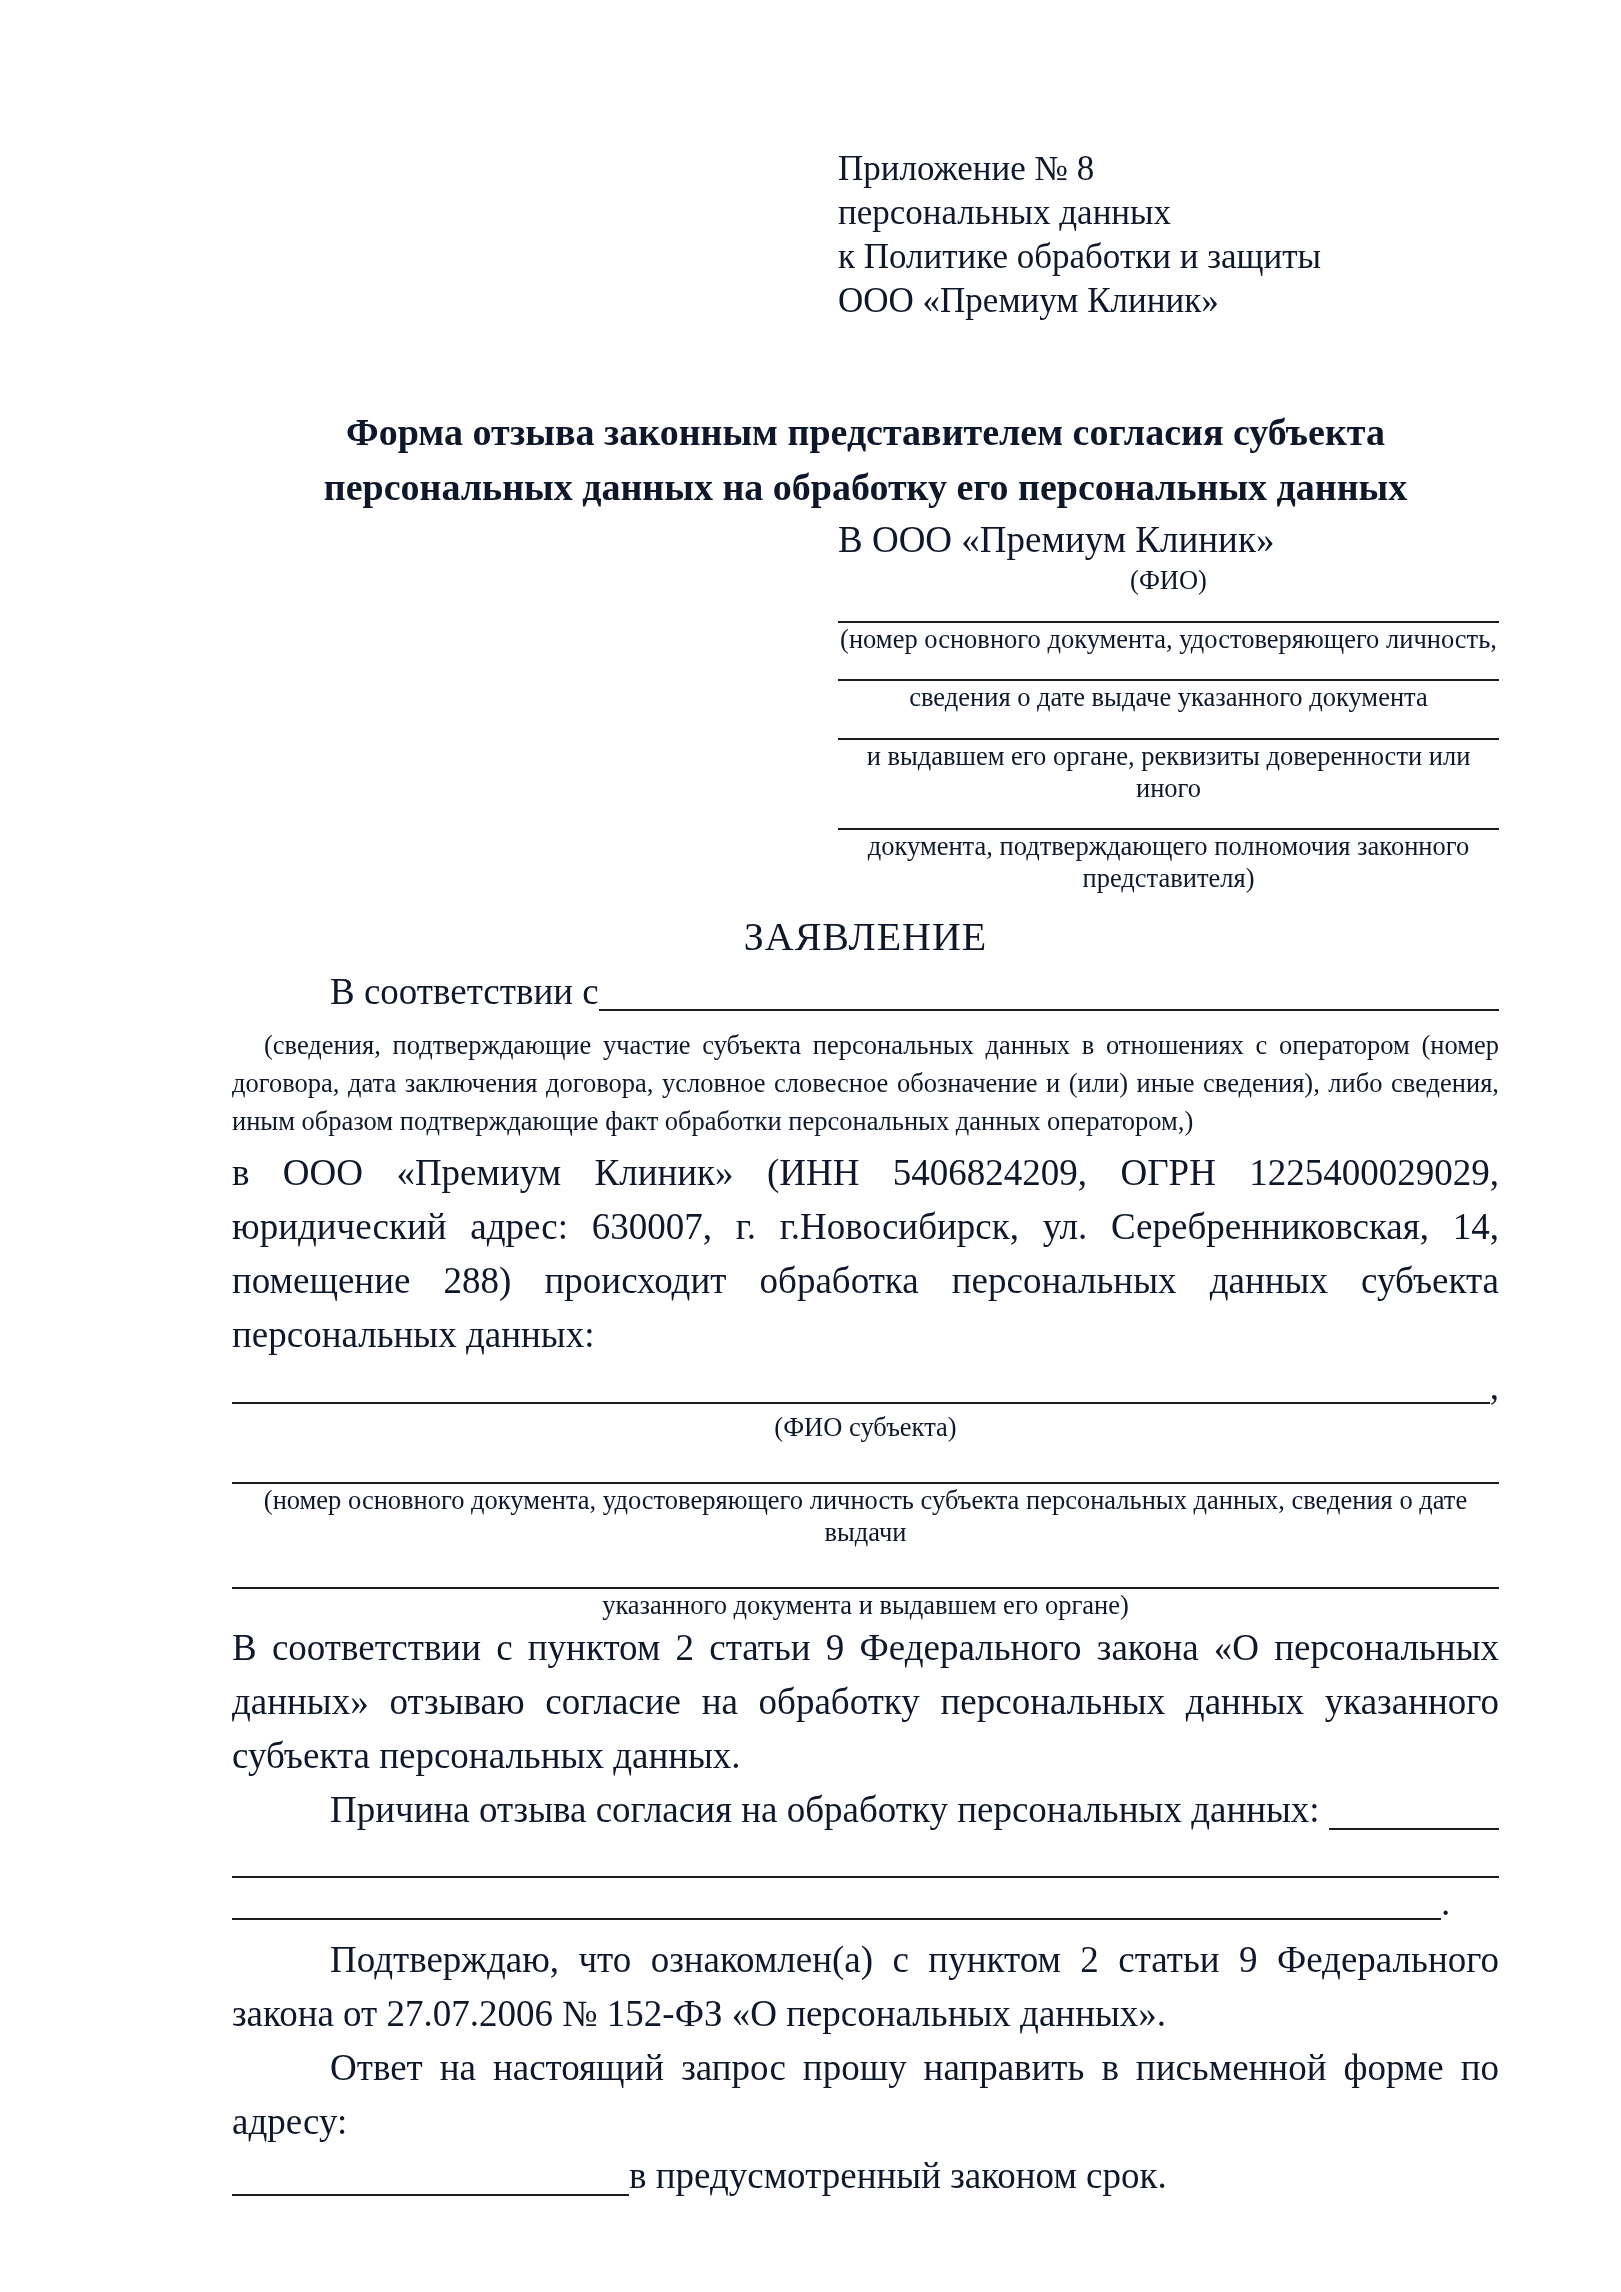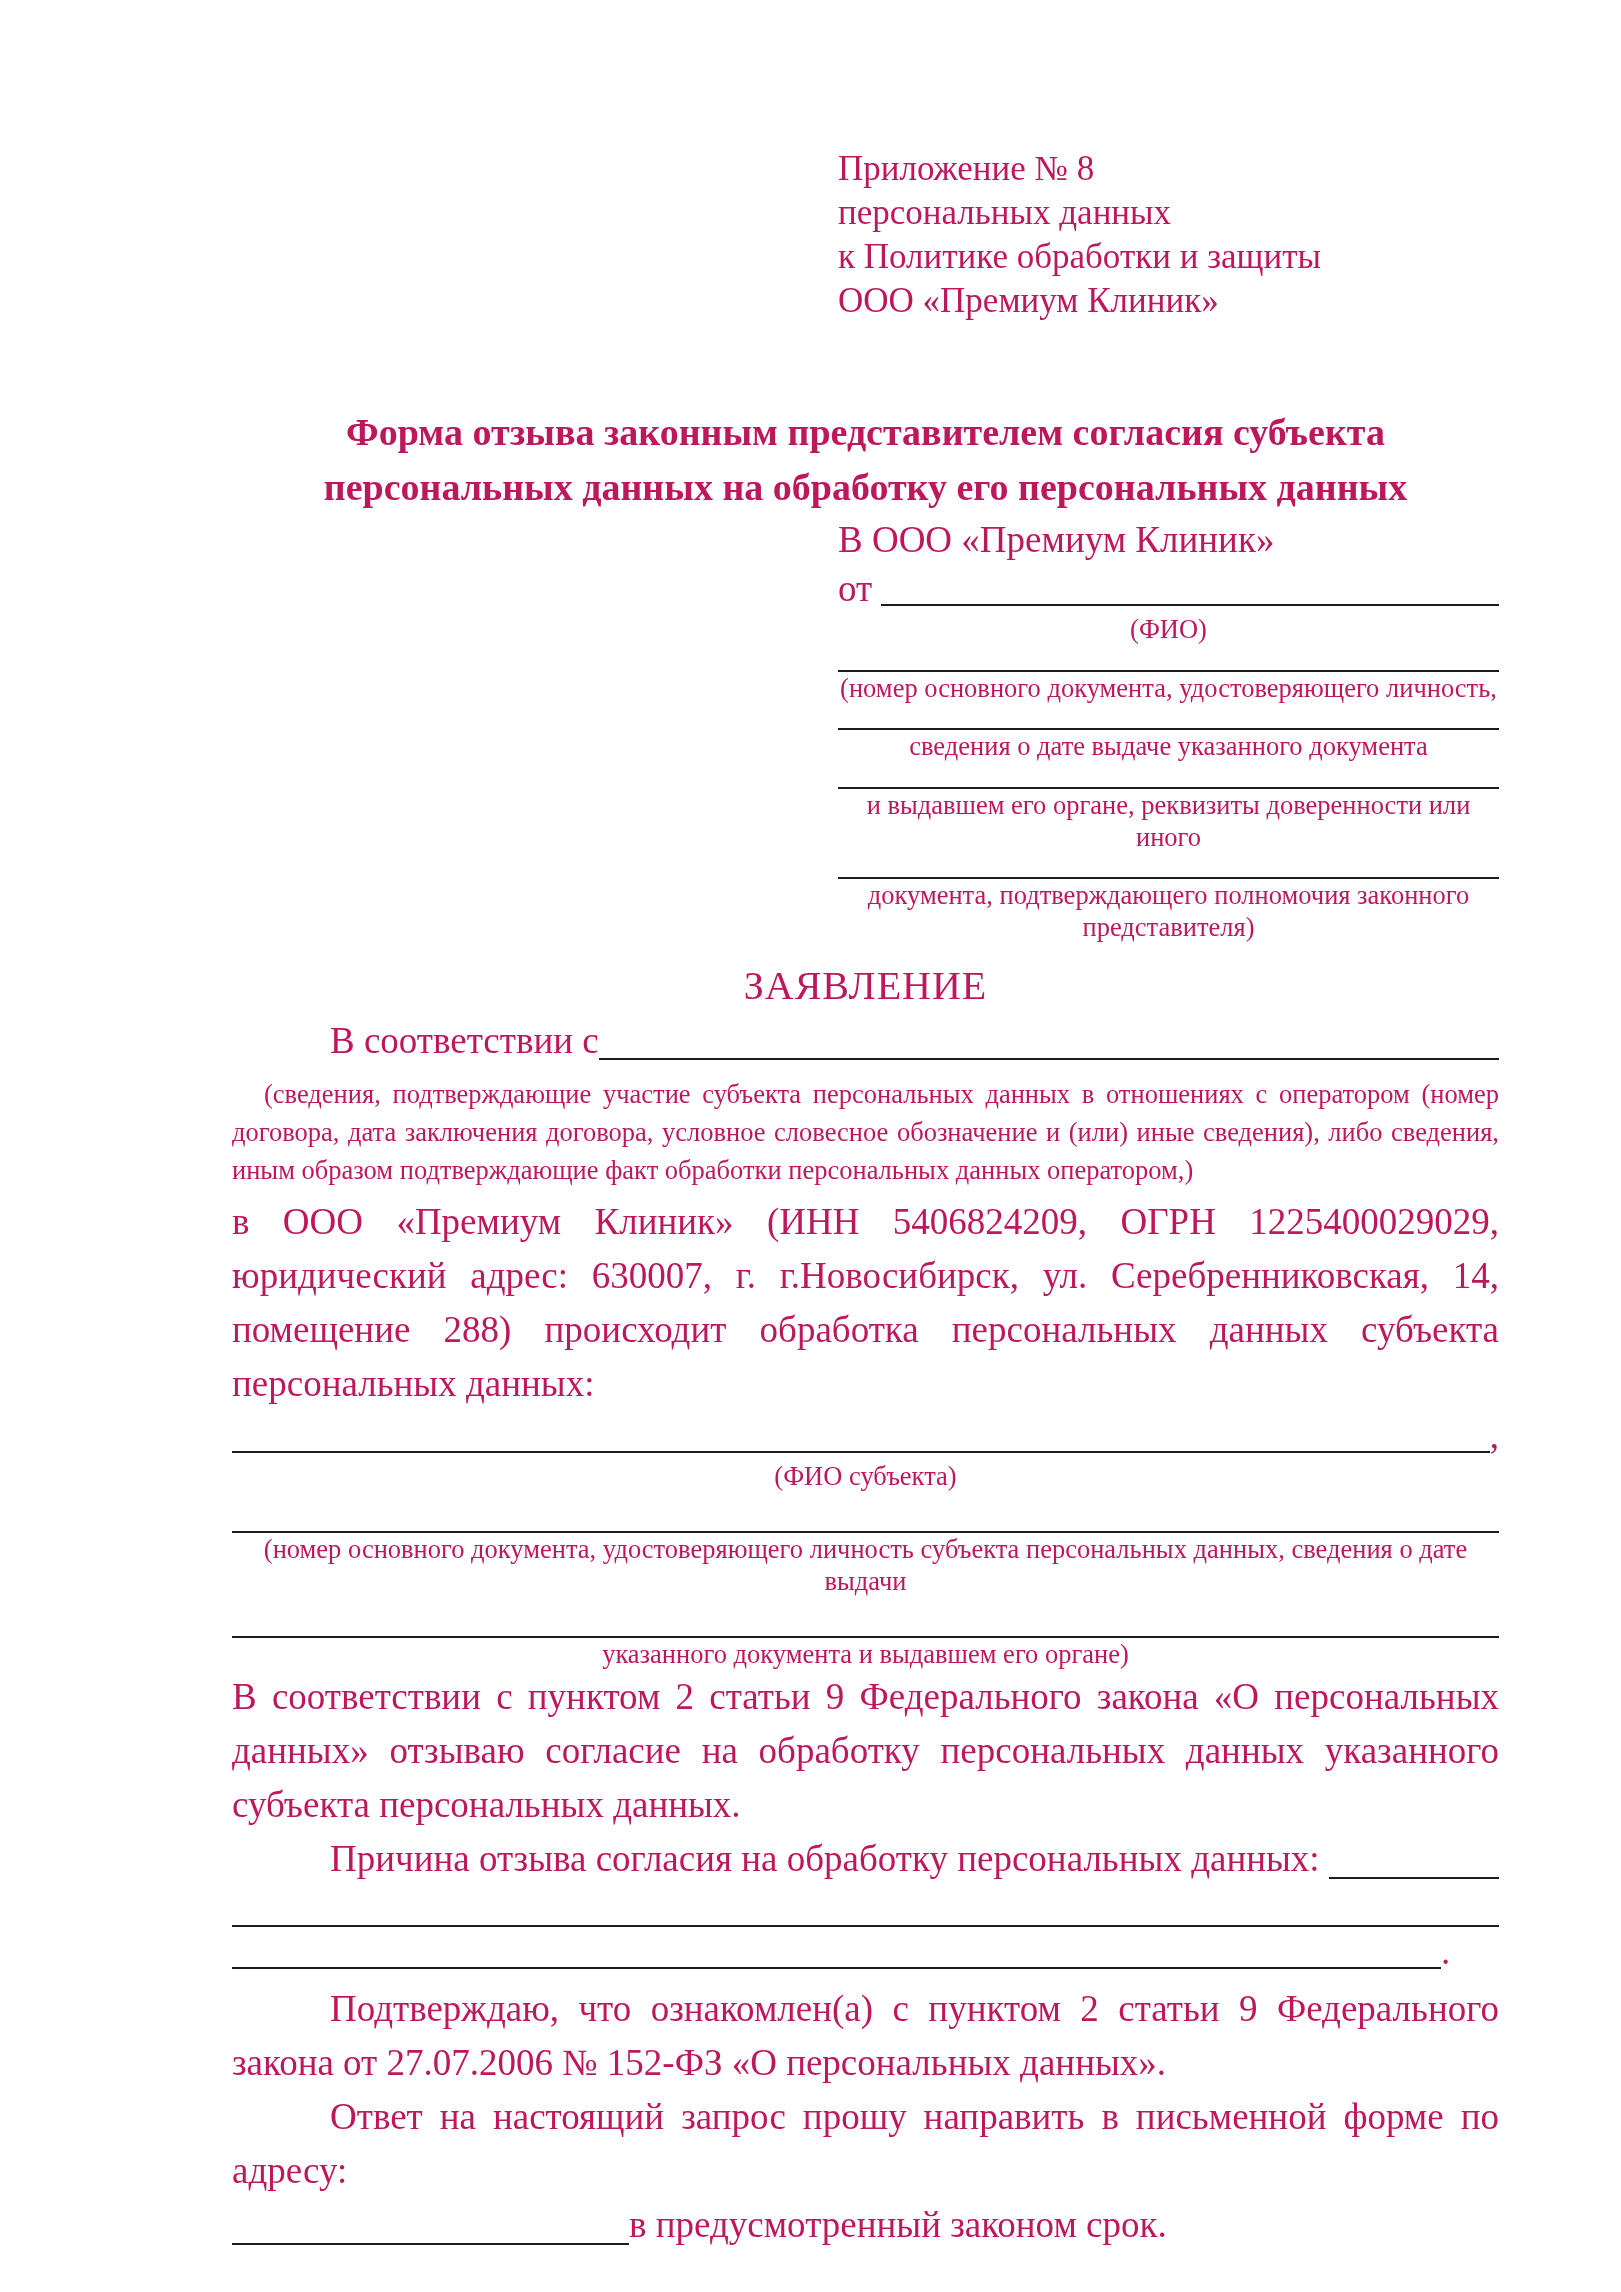--- a/index.html
+++ b/index.html
@@ -3,21 +3,21 @@
 <meta charset="utf-8">
 <style>
   * { margin:0; padding:0; box-sizing:border-box; }
   html, body { background:#ffffff; }
   .page {
     position:relative;
     width:1621px;
     height:2293px;
     margin:0 auto;
     background:#ffffff;
-    color:#be185d;
+    color:#0f172a;
     font-family:"Liberation Serif","DejaVu Serif",serif;
     padding:147px 122px 59px 232px;
     overflow:hidden;
   }
   
   .appendix { margin-left:606px; font-size:35px; line-height:44px; }
   
   .doc-title {
     margin-top:82px;
     font-size:38px;
@@ -60,24 +60,20 @@
     <div>Приложение № 8</div>
     <div>персональных данных</div>
     <div>к Политике обработки и защиты</div>
     <div>ООО «Премиум Клиник»</div>
   </div>
 
   <div class="doc-title">Форма отзыва законным представителем согласия субъекта персональных данных на обработку его персональных данных</div>
 
   <div class="addressee">
     <div class="addr-to">В ООО «Премиум Клиник»</div>
-    <div class="flexline">
-      <span class="lbl">от </span>
-      <span class="fill"></span>
-    </div>
     <div class="cap">(ФИО)</div>
 
     <div class="blankrow"></div>
     <div class="cap">(номер основного документа, удостоверяющего личность,</div>
 
     <div class="blankrow"></div>
     <div class="cap">сведения о дате выдаче указанного документа</div>
 
     <div class="blankrow"></div>
     <div class="cap">и выдавшем его органе, реквизиты доверенности или иного</div>

